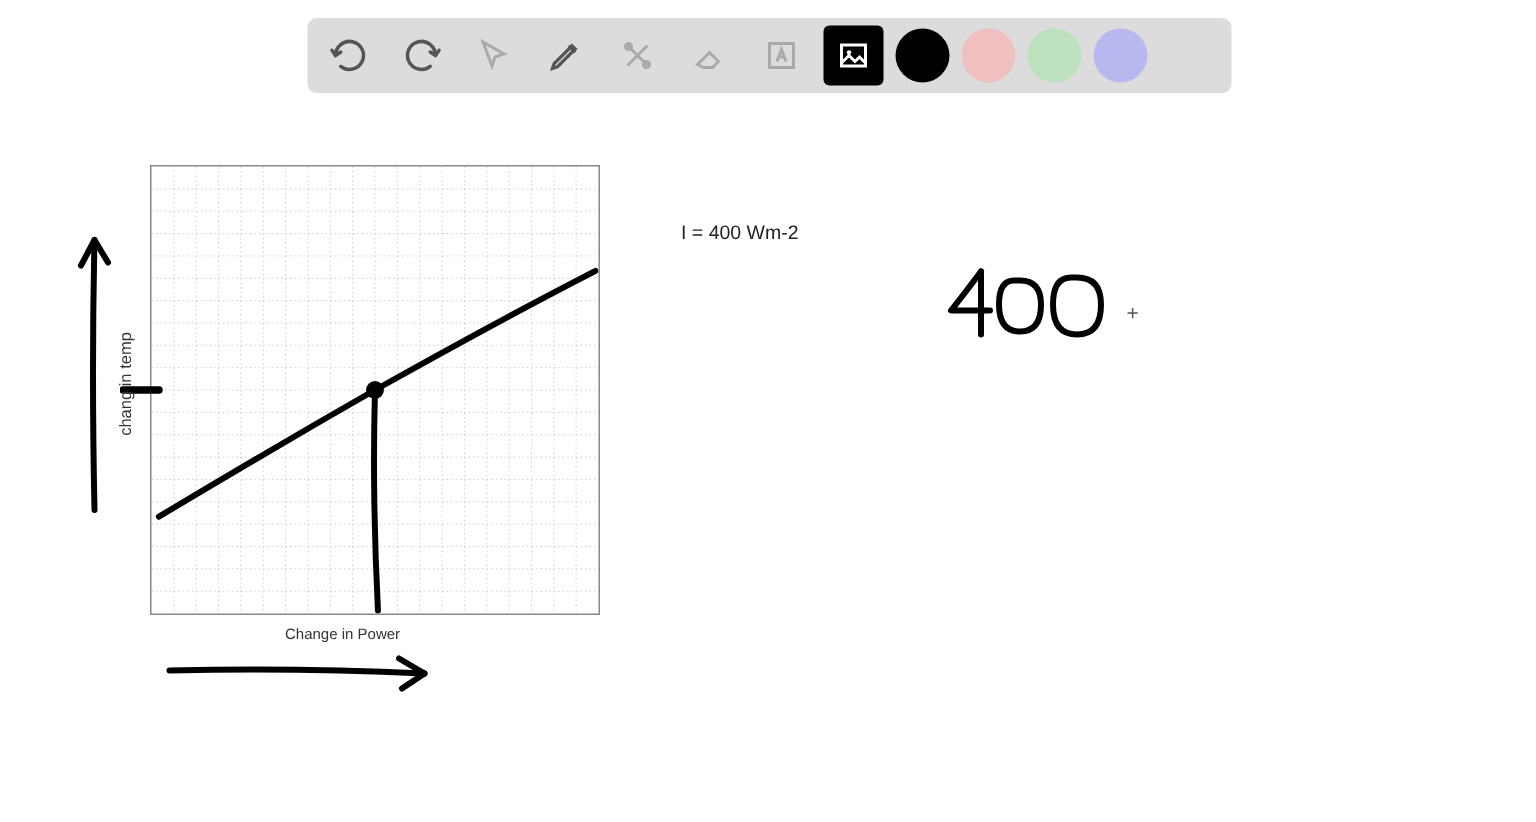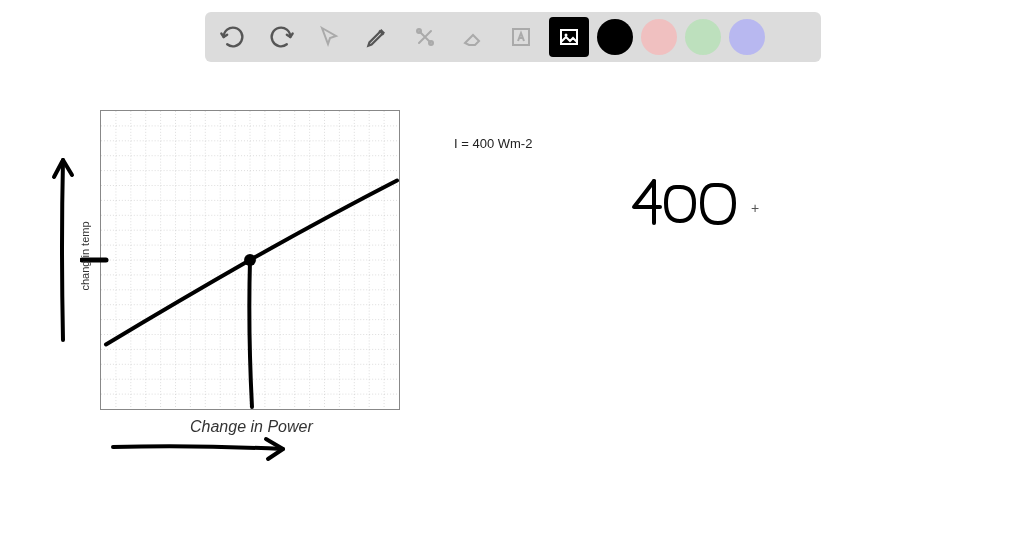--- a/index.html
+++ b/index.html
@@ -74,23 +74,22 @@
       left: 50px;
       font-size: 11px;
       color: #333;
       transform: rotate(-90deg);
       transform-origin: center;
     }
     .x-axis-label {
       position: absolute;
       top: 348px;
       left: 190px;
-      font-size: 16px;
+      font-size: 10px;
       color: #333;
-      font-style: italic;
     }
     .hand-drawn {
       position: absolute;
       pointer-events: none;
     }
     .text-block {
       position: absolute;
       font-size: 13px;
       color: #222;
       line-height: 2.4;
@@ -232,21 +231,21 @@
 
   <svg class="hand-drawn" style="top:365px;left:108px" width="185" height="30">
     <path d="M5 12 Q 90 10 175 14" stroke="#000" stroke-width="4" fill="none" stroke-linecap="round"></path>
     <path d="M175 14 L158 4 M175 14 L160 24" stroke="#000" stroke-width="4" fill="none" stroke-linecap="round"></path>
   </svg>
 
   <div class="y-axis-label">chang in temp</div>
   <div class="x-axis-label">Change in Power</div>
 
   <div class="text-block" style="top:46px;left:454px">
-    <div style="margin-top:12px">I = 400 Wm-2</div>
+    <div style="margin-top:23px">I = 400 Wm-2</div>
   </div>
 
   <svg class="big-hand" width="130" height="55">
     <g stroke="#000" stroke-width="4" fill="none" stroke-linecap="round" stroke-linejoin="round">
 
       <path d="M28 6 Q 16 22 8 32 L 34 32"></path>
       <path d="M28 6 L 28 48"></path>
 
       <path d="M50 12 Q 40 12 40 28 Q 40 46 54 46 Q 68 46 68 28 Q 68 12 54 12 Z"></path>
 

